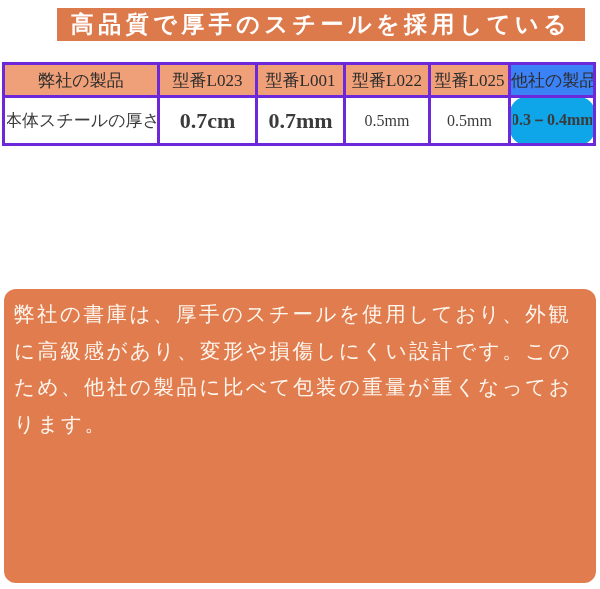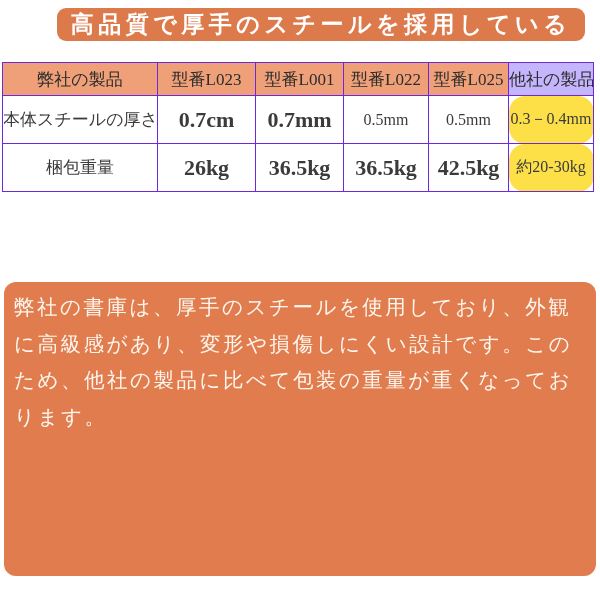--- a/index.html
+++ b/index.html
@@ -17,21 +17,21 @@
   }
 
   
   .title-banner {
     position: absolute;
     left: 57px;
     top: 8px;
     width: 528px;
     height: 33px;
     background: #dd7a4c;
-    border-radius: 9px;
+    border-radius: 0;
     color: #ffffff;
     font-size: 23px;
     font-weight: bold;
     letter-spacing: 4.5px;
     text-align: center;
     line-height: 33px;
     font-family: "DejaVu Sans", sans-serif;
     white-space: nowrap;
   }
 
@@ -40,51 +40,51 @@
     position: absolute;
     left: 2px;
     top: 62px;
     width: 591px;
     border-collapse: collapse;
     table-layout: fixed;
     font-family: "Liberation Serif", serif;
     color: #3b3b3b;
   }
   table.compare th, table.compare td {
-    border: 1px solid #6d28d9;
+    border: 3px solid #6d28d9;
     text-align: center;
     vertical-align: middle;
     overflow: hidden;
     white-space: nowrap;
   }
   table.compare th {
     height: 33px;
     font-size: 17px;
     font-weight: normal;
     color: #2c2c2c;
     background: #efa078;
   }
   table.compare th.gray-head {
-    background: #c4b5fd;
+    background: #3b82f6;
   }
   table.compare td {
     height: 48px;
     font-size: 16px;
     background: #ffffff;
     border-radius: 16px;
   }
   table.compare td.row-label { font-size: 17px; }
-  table.compare td.gray-cell { background: #fde047; }
+  table.compare td.gray-cell { background: #0ea5e9; font-weight: bold; }
   table.compare td.bold { font-weight: bold; font-size: 22px; }
 
   
   .desc-block {
     position: absolute;
     left: 4px;
-    top: 282px;
+    top: 289px;
     width: 592px;
     height: 294px;
     background: #e07c4e;
     border-radius: 12px;
     padding: 7px 20px 0 10px;
     color: #fdf6ee;
     font-family: "DejaVu Sans", sans-serif;
     font-size: 20.5px;
     letter-spacing: 2.5px;
     line-height: 36.5px;
@@ -117,28 +117,20 @@
       <th class="gray-head">他社の製品</th>
     </tr>
     <tr>
       <td class="row-label">本体スチールの厚さ</td>
       <td class="bold">0.7cm</td>
       <td class="bold">0.7mm</td>
       <td>0.5mm</td>
       <td>0.5mm</td>
       <td class="gray-cell">0.3－0.4mm</td>
     </tr>
-    <tr>
-      <td class="row-label">梱包重量</td>
-      <td class="bold">26kg</td>
-      <td class="bold">36.5kg</td>
-      <td class="bold">36.5kg</td>
-      <td class="bold">42.5kg</td>
-      <td class="gray-cell">約20-30kg</td>
-    </tr>
   </tbody>
     </table>
 
   <div class="desc-block">
     <p>弊社の書庫は、厚手のスチールを使用しており、外観に高級感があり、変形や損傷しにくい設計です。このため、他社の製品に比べて包装の重量が重くなっております。</p>
   </div>
 
 </div>
 
 </body></html>

